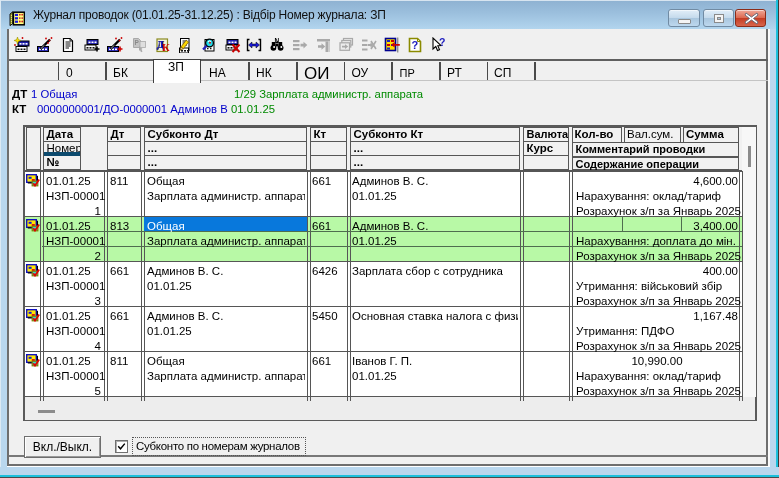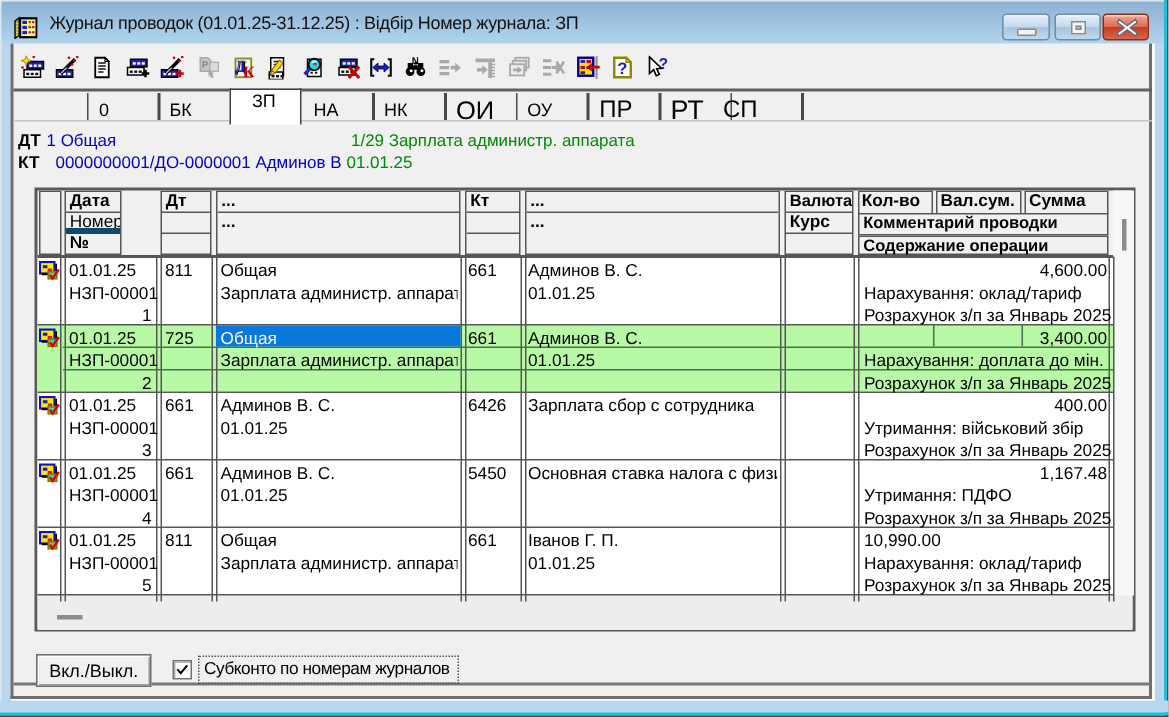--- a/index.html
+++ b/index.html
@@ -240,23 +240,23 @@
 <div class="a" style="left:9px;top:79.5px;width:144px;height:1px;background:#c4c4c4"></div>
 <div class="a" style="left:201px;top:79.5px;width:567px;height:1px;background:#c4c4c4"></div>
 <div class="a" style="left:152.5px;top:59px;width:48.5px;height:24px;background:#fff;border:1.5px solid #3f3f3f;border-bottom:none"></div>
 <div class="t" style="left:168px;top:59.5px;font-size:12px">ЗП</div>
 <div class="t" style="left:66px;top:65.5px;font-size:12px">0</div>
 <div class="t" style="left:113px;top:65.5px;font-size:12px">БК</div>
 <div class="t" style="left:209px;top:65.5px;font-size:12px">НА</div>
 <div class="t" style="left:256px;top:65.5px;font-size:12px">НК</div>
 <div class="t" style="left:304px;top:65.5px;font-size:17px">ОИ</div>
 <div class="t" style="left:351.5px;top:65.5px;font-size:12px">ОУ</div>
-<div class="t" style="left:399.5px;top:65.5px;font-size:16px">ПР</div>
-<div class="t" style="left:447px;top:65.5px;font-size:18px">РТ</div>
-<div class="t" style="left:482px;top:65.5px;font-size:16px">СП</div>
+<div class="t" style="left:399.5px;top:65.5px;font-size:11px">ПР</div>
+<div class="t" style="left:447px;top:65.5px;font-size:12px">РТ</div>
+<div class="t" style="left:494px;top:65.5px;font-size:12px">СП</div>
 <div class="t b" style="left:12px;top:87px;font-size:11.5px">ДТ</div>
 <div class="t blue" style="left:31px;top:87px;font-size:11.3px">1 Общая</div>
 <div class="t green" style="left:234px;top:87px;font-size:11.3px">1/29 Зарплата администр. аппарата</div>
 <div class="t b" style="left:12px;top:102px;font-size:11.5px">КТ</div>
 <div class="t blue" style="left:37px;top:102px;font-size:11.3px">0000000001/ДО-0000001 Админов В</div>
 <div class="t green" style="left:231px;top:102px;font-size:11.3px">01.01.25</div>
 <div class="a" style="left:23px;top:125px;width:734px;height:296px;border:2px solid #5a5a5a;background:#f1f1f1"></div>
 <div class="a" style="left:25px;top:171px;width:717px;height:226px;background:#fff"></div>
 <div class="a" style="left:25px;top:216px;width:717px;height:45px;background:#b8f9a6"></div>
 <div class="a" style="left:742px;top:127px;width:14px;height:270px;background:#f7f7f7"></div>
@@ -268,39 +268,41 @@
     <div style="height:14px;border-bottom:1px solid #565656;padding-left:3px;font-weight:bold;font-size:11.5px;line-height:13.5px;white-space:nowrap;overflow:hidden">Дата</div>
     <div style="height:14px;border-bottom:4px solid #0c4a6e;padding-left:3px;font-weight:normal;font-size:11.5px;line-height:13.5px;white-space:nowrap;overflow:hidden">Номер</div>
     <div style="height:14px;padding-left:3px;font-weight:bold;font-size:11.5px;line-height:13.5px;white-space:nowrap;overflow:hidden">№</div>
   </div>
 <div class="a" style="left:106.5px;top:127px;width:34.5px;height:43px;border:1px solid #565656;background:#f1f1f1;overflow:hidden">
     <div style="height:14px;border-bottom:1px solid #565656;padding-left:3px;font-weight:bold;font-size:11.5px;line-height:13.5px;white-space:nowrap;overflow:hidden">Дт</div>
     <div style="height:14px;border-bottom:1px solid #565656;padding-left:3px;font-weight:bold;font-size:11.5px;line-height:13.5px;white-space:nowrap;overflow:hidden"></div>
     <div style="height:14px;padding-left:3px;font-weight:bold;font-size:11.5px;line-height:13.5px;white-space:nowrap;overflow:hidden"></div>
   </div>
 <div class="a" style="left:143.5px;top:127px;width:163.5px;height:43px;border:1px solid #565656;background:#f1f1f1;overflow:hidden">
+    <div style="height:14px;border-bottom:1px solid #565656;padding-left:3px;font-weight:bold;font-size:11.5px;line-height:13.5px;white-space:nowrap;overflow:hidden">Субконто Дт</div>
     <div style="height:14px;border-bottom:1px solid #565656;padding-left:3px;font-weight:bold;font-size:11.5px;line-height:13.5px;white-space:nowrap;overflow:hidden">...</div>
     <div style="height:14px;padding-left:3px;font-weight:bold;font-size:11.5px;line-height:13.5px;white-space:nowrap;overflow:hidden">...</div>
   </div>
 <div class="a" style="left:309.5px;top:127px;width:37.5px;height:43px;border:1px solid #565656;background:#f1f1f1;overflow:hidden">
     <div style="height:14px;border-bottom:1px solid #565656;padding-left:3px;font-weight:bold;font-size:11.5px;line-height:13.5px;white-space:nowrap;overflow:hidden">Кт</div>
     <div style="height:14px;border-bottom:1px solid #565656;padding-left:3px;font-weight:bold;font-size:11.5px;line-height:13.5px;white-space:nowrap;overflow:hidden"></div>
     <div style="height:14px;padding-left:3px;font-weight:bold;font-size:11.5px;line-height:13.5px;white-space:nowrap;overflow:hidden"></div>
   </div>
 <div class="a" style="left:349.5px;top:127px;width:170.5px;height:43px;border:1px solid #565656;background:#f1f1f1;overflow:hidden">
+    <div style="height:14px;border-bottom:1px solid #565656;padding-left:3px;font-weight:bold;font-size:11.5px;line-height:13.5px;white-space:nowrap;overflow:hidden">Субконто Кт</div>
     <div style="height:14px;border-bottom:1px solid #565656;padding-left:3px;font-weight:bold;font-size:11.5px;line-height:13.5px;white-space:nowrap;overflow:hidden">...</div>
     <div style="height:14px;padding-left:3px;font-weight:bold;font-size:11.5px;line-height:13.5px;white-space:nowrap;overflow:hidden">...</div>
   </div>
 <div class="a" style="left:522.5px;top:127px;width:46.5px;height:43px;border:1px solid #565656;background:#f1f1f1;overflow:hidden">
     <div style="height:14px;border-bottom:1px solid #565656;padding-left:3px;font-weight:bold;font-size:11px;line-height:13.5px;white-space:nowrap;overflow:hidden">Валюта</div>
     <div style="height:14px;border-bottom:1px solid #565656;padding-left:3px;font-weight:bold;font-size:11.5px;line-height:13.5px;white-space:nowrap;overflow:hidden">Курс</div>
     <div style="height:14px;padding-left:3px;font-weight:bold;font-size:11.5px;line-height:13.5px;white-space:nowrap;overflow:hidden"></div>
   </div>
 <div class="a" style="left:571.5px;top:127px;width:50.5px;height:15.5px;border:1px solid #565656;background:#f1f1f1;padding-left:2px;font-weight:bold;font-size:11.5px;line-height:13.5px;overflow:hidden">Кол-во</div>
-<div class="a" style="left:624px;top:127px;width:57px;height:15.5px;border:1px solid #565656;background:#f1f1f1;padding-left:2px;font-weight:bold;font-size:11.5px;line-height:13.5px;overflow:hidden">Вал.сум.</div>
+<div class="a" style="left:624px;top:127px;width:57px;height:15.5px;border:1px solid #565656;background:#f1f1f1;padding-left:2px;font-weight:normal;font-size:11.5px;line-height:13.5px;overflow:hidden">Вал.сум.</div>
 <div class="a" style="left:683px;top:127px;width:56px;height:15.5px;border:1px solid #565656;background:#f1f1f1;padding-left:2px;font-weight:bold;font-size:11.5px;line-height:13.5px;overflow:hidden">Сумма</div>
 <div class="a" style="left:571.5px;top:141.5px;width:167.5px;height:15.5px;border:1px solid #565656;background:#f1f1f1;padding-left:3px;font-weight:bold;font-size:11px;line-height:13.5px;white-space:nowrap">Комментарий проводки</div>
 <div class="a" style="left:571.5px;top:156.5px;width:167.5px;height:13.5px;border:1px solid #565656;background:#f1f1f1;padding-left:3px;font-weight:bold;font-size:11px;line-height:12.5px;white-space:nowrap">Содержание операции</div>
 <div class="a" style="left:25px;top:170px;width:717px;height:2px;background:#565656"></div>
 <div class="a" style="left:40px;top:171px;width:1px;height:230px;background:#565656"></div>
 <div class="a" style="left:43px;top:171px;width:1px;height:230px;background:#565656"></div>
 <div class="a" style="left:104px;top:171px;width:1px;height:230px;background:#565656"></div>
 <div class="a" style="left:107px;top:171px;width:1px;height:230px;background:#565656"></div>
 <div class="a" style="left:141px;top:171px;width:1px;height:230px;background:#565656"></div>
 <div class="a" style="left:144px;top:171px;width:1px;height:230px;background:#565656"></div>
@@ -350,21 +352,21 @@
     <rect x="10.8" y="2.8" width="1.2" height="7" fill="#000"></rect>
     <rect x="1.8" y="9.3" width="10.2" height="1.2" fill="#000"></rect>
     <rect x="2.6" y="3.8" width="3" height="2" fill="#1818d0"></rect>
     <rect x="5.8" y="6" width="3" height="2" fill="#e81010"></rect>
     <rect x="6.2" y="8.2" width="5.6" height="4.6" fill="#30dcd0" stroke="#808000" stroke-width="1.2"></rect>
     <path d="M7.3 10.2 L9 12.6 L13.2 6.6" stroke="#e00000" stroke-width="1.7" fill="none"></path>
   </svg>
 <div class="t" style="left:46px;top:218.5px;">01.01.25</div>
 <div class="t" style="left:46px;top:233.5px;">НЗП-00001</div>
 <div class="t" style="left:46px;top:248.5px;width:55px;text-align:right">2</div>
-<div class="t" style="left:110px;top:218.5px;">725</div>
+<div class="t" style="left:110px;top:218.5px;">813</div>
 <div class="t" style="left:147px;top:218.5px;color:#fff">Общая</div>
 <div class="t" style="left:147px;top:233.5px;max-width:158px;overflow:hidden">Зарплата администр. аппарата</div>
 <div class="t" style="left:312px;top:218.5px;">661</div>
 <div class="t" style="left:352px;top:218.5px;max-width:166px;overflow:hidden">Админов В. С.</div>
 <div class="t" style="left:352px;top:233.5px;">01.01.25</div>
 <div class="t" style="left:576px;top:218.5px;width:162px;text-align:right">3,400.00</div>
 <div class="t" style="left:576px;top:233.5px;">Нарахування: доплата до мін.</div>
 <div class="t" style="left:576px;top:248.5px;">Розрахунок з/п за Январь 2025</div>
 <svg class="a" style="left:26px;top:263px" width="14" height="14" viewBox="0 0 14 14">
     <rect x="0.7" y="1.7" width="9.6" height="7.6" fill="#ffe800" stroke="#1010c0" stroke-width="1.4"></rect>
@@ -417,21 +419,21 @@
   </svg>
 <div class="t" style="left:46px;top:353.5px;">01.01.25</div>
 <div class="t" style="left:46px;top:368.5px;">НЗП-00001</div>
 <div class="t" style="left:46px;top:383.5px;width:55px;text-align:right">5</div>
 <div class="t" style="left:110px;top:353.5px;">811</div>
 <div class="t" style="left:147px;top:353.5px;">Общая</div>
 <div class="t" style="left:147px;top:368.5px;max-width:158px;overflow:hidden">Зарплата администр. аппарата</div>
 <div class="t" style="left:312px;top:353.5px;">661</div>
 <div class="t" style="left:352px;top:353.5px;max-width:166px;overflow:hidden">Іванов Г. П.</div>
 <div class="t" style="left:352px;top:368.5px;">01.01.25</div>
-<div class="t" style="left:576px;top:353.5px;width:162px;text-align:left">10,990.00</div>
+<div class="t" style="left:576px;top:353.5px;width:162px;text-align:center">10,990.00</div>
 <div class="t" style="left:576px;top:368.5px;">Нарахування: оклад/тариф</div>
 <div class="t" style="left:576px;top:383.5px;">Розрахунок з/п за Январь 2025</div>
 <div class="a" style="left:24px;top:436px;width:77px;height:22px;background:#f0f0f0;border:1px solid #6e6e6e;box-shadow:inset 1px 1px 0 #ffffff, inset -1px -1px 0 #9a9a9a;font-size:12px;text-align:center;line-height:20px">Вкл./Выкл.</div>
 <div class="a" style="left:115px;top:440px;width:13px;height:13px;background:#fff;border:1px solid #707070;box-shadow:inset 1px 1px 0 #b0b0b0">
     <svg width="11" height="11" viewBox="0 0 11 11" style="position:absolute;left:0;top:0">
       <path d="M2.2 5.2 L4.5 7.8 L8.8 2.6" stroke="#000" stroke-width="1.4" fill="none"></path>
     </svg>
   </div>
 <div class="a" style="left:132px;top:437px;width:174px;height:19px;border:1px dotted #555;font-size:11.5px;letter-spacing:-0.3px;line-height:17px;padding-left:3px;white-space:nowrap">Субконто по номерам журналов</div>
 </body></html>

